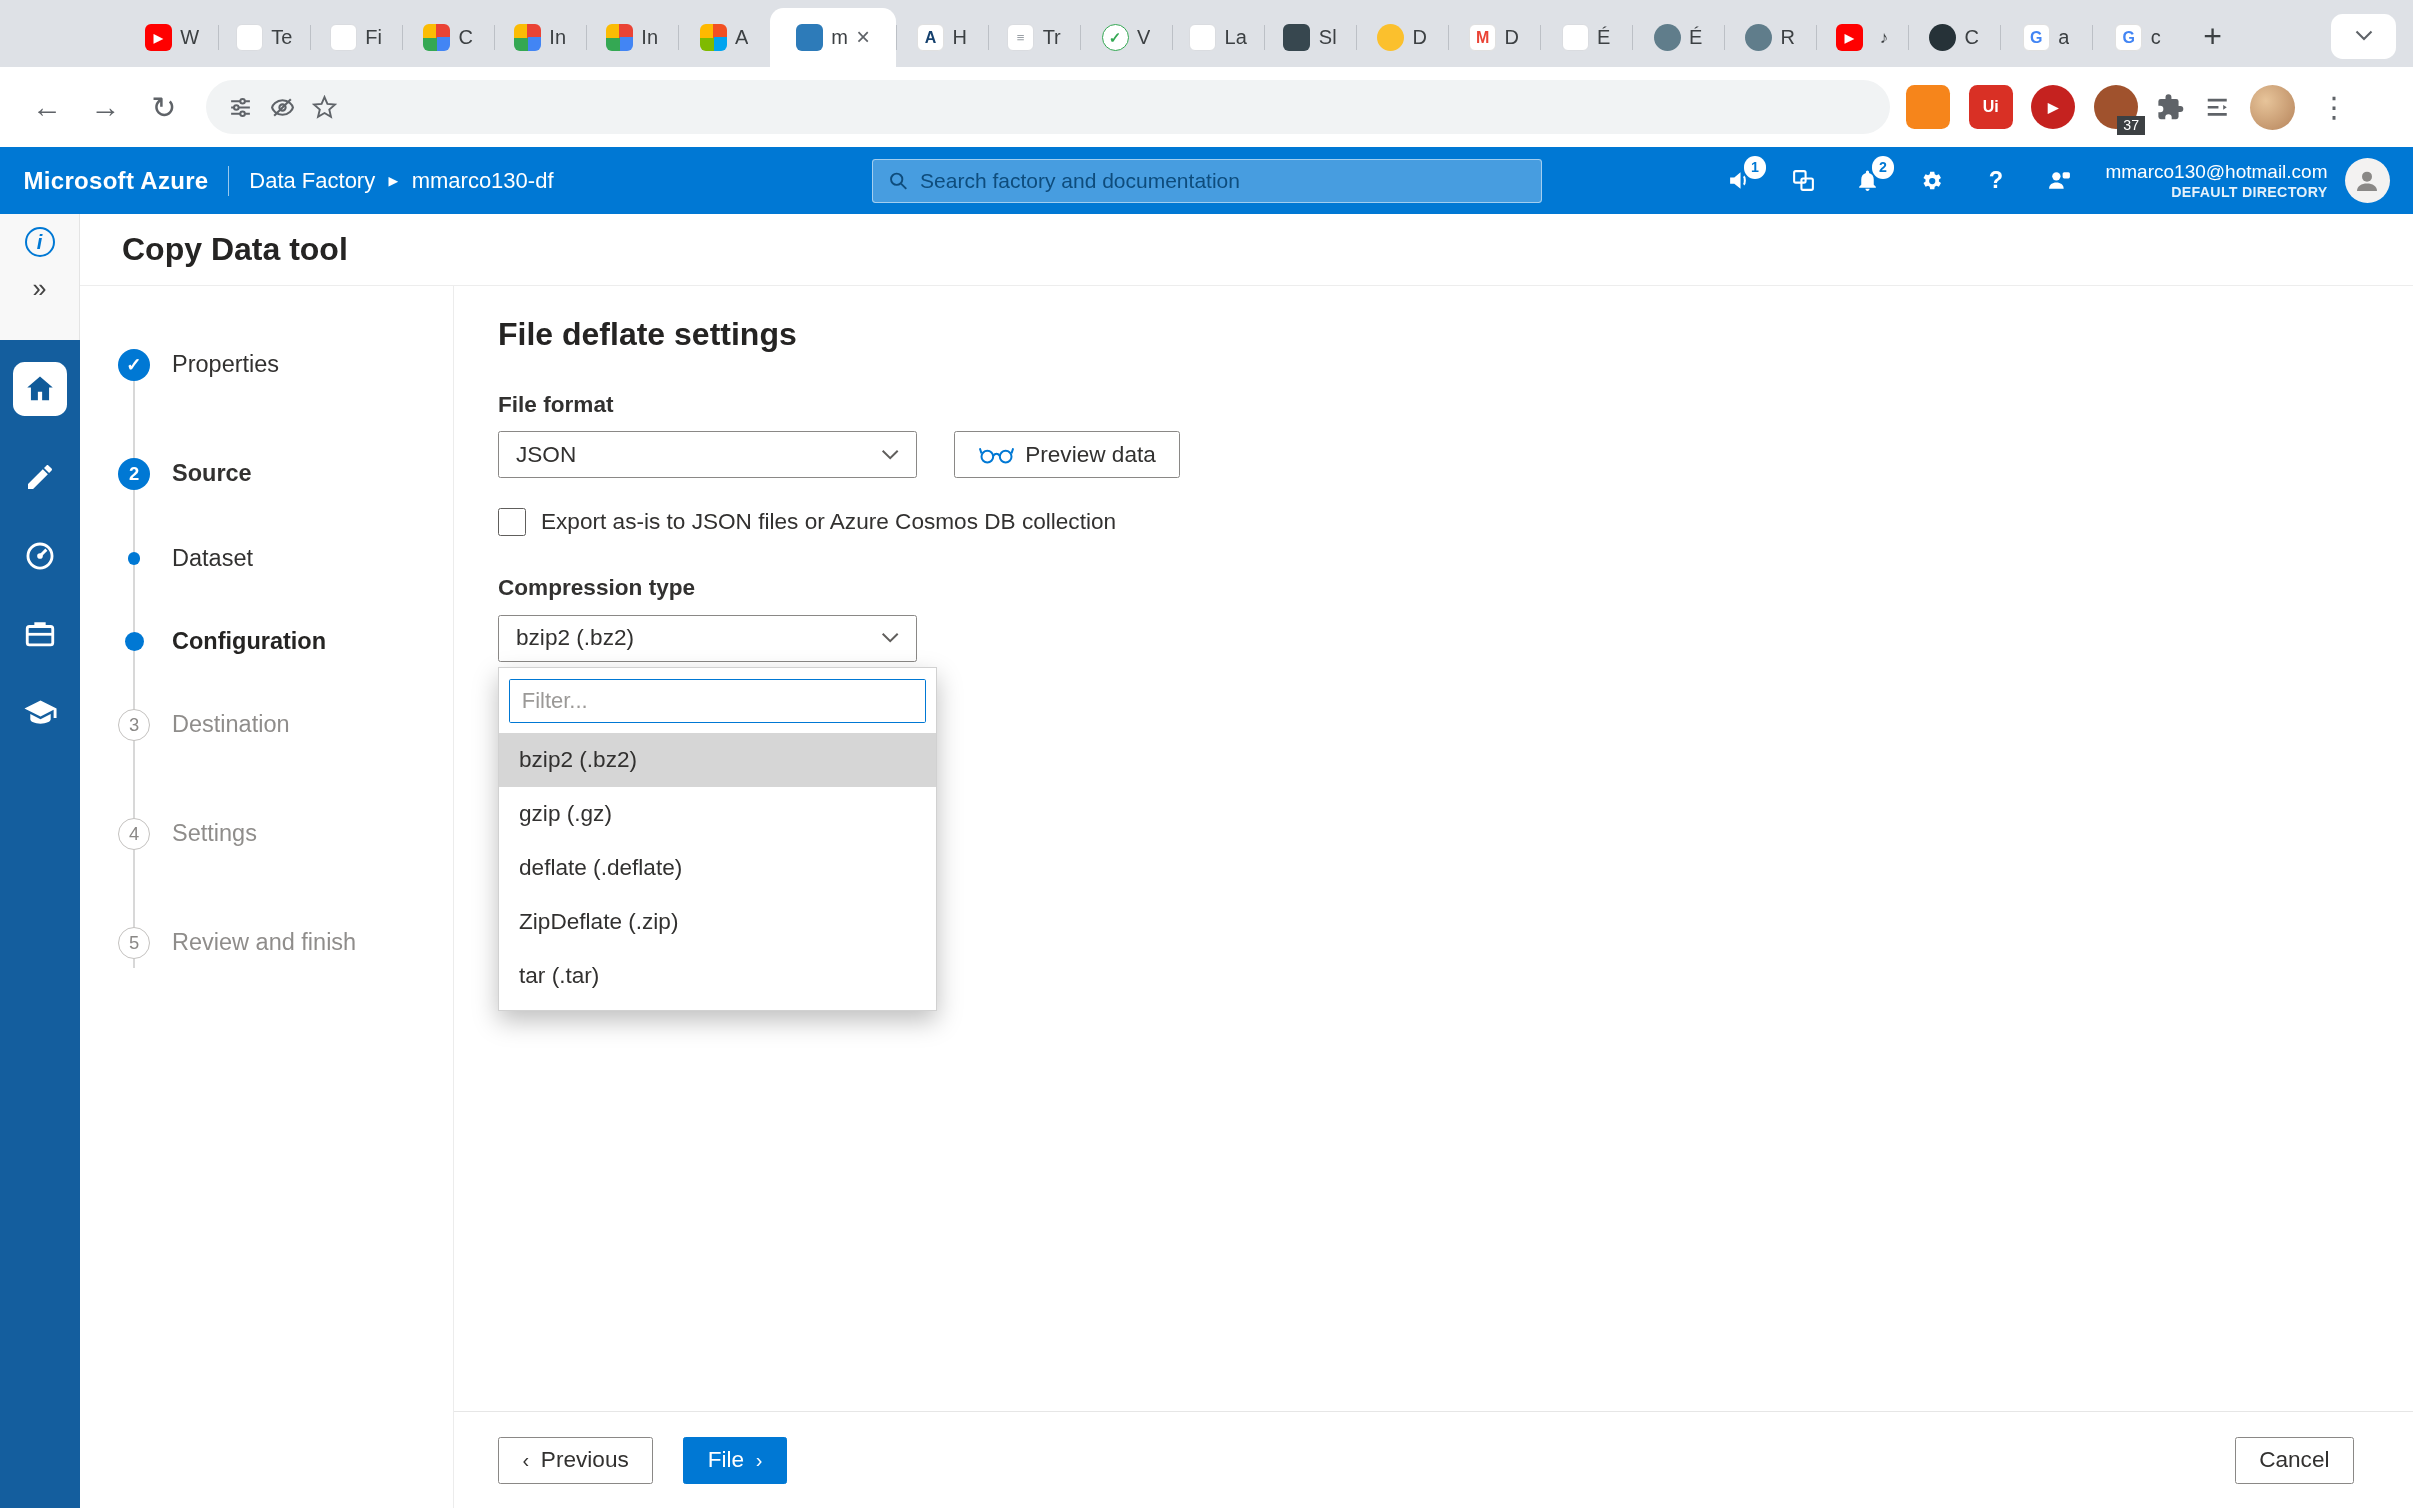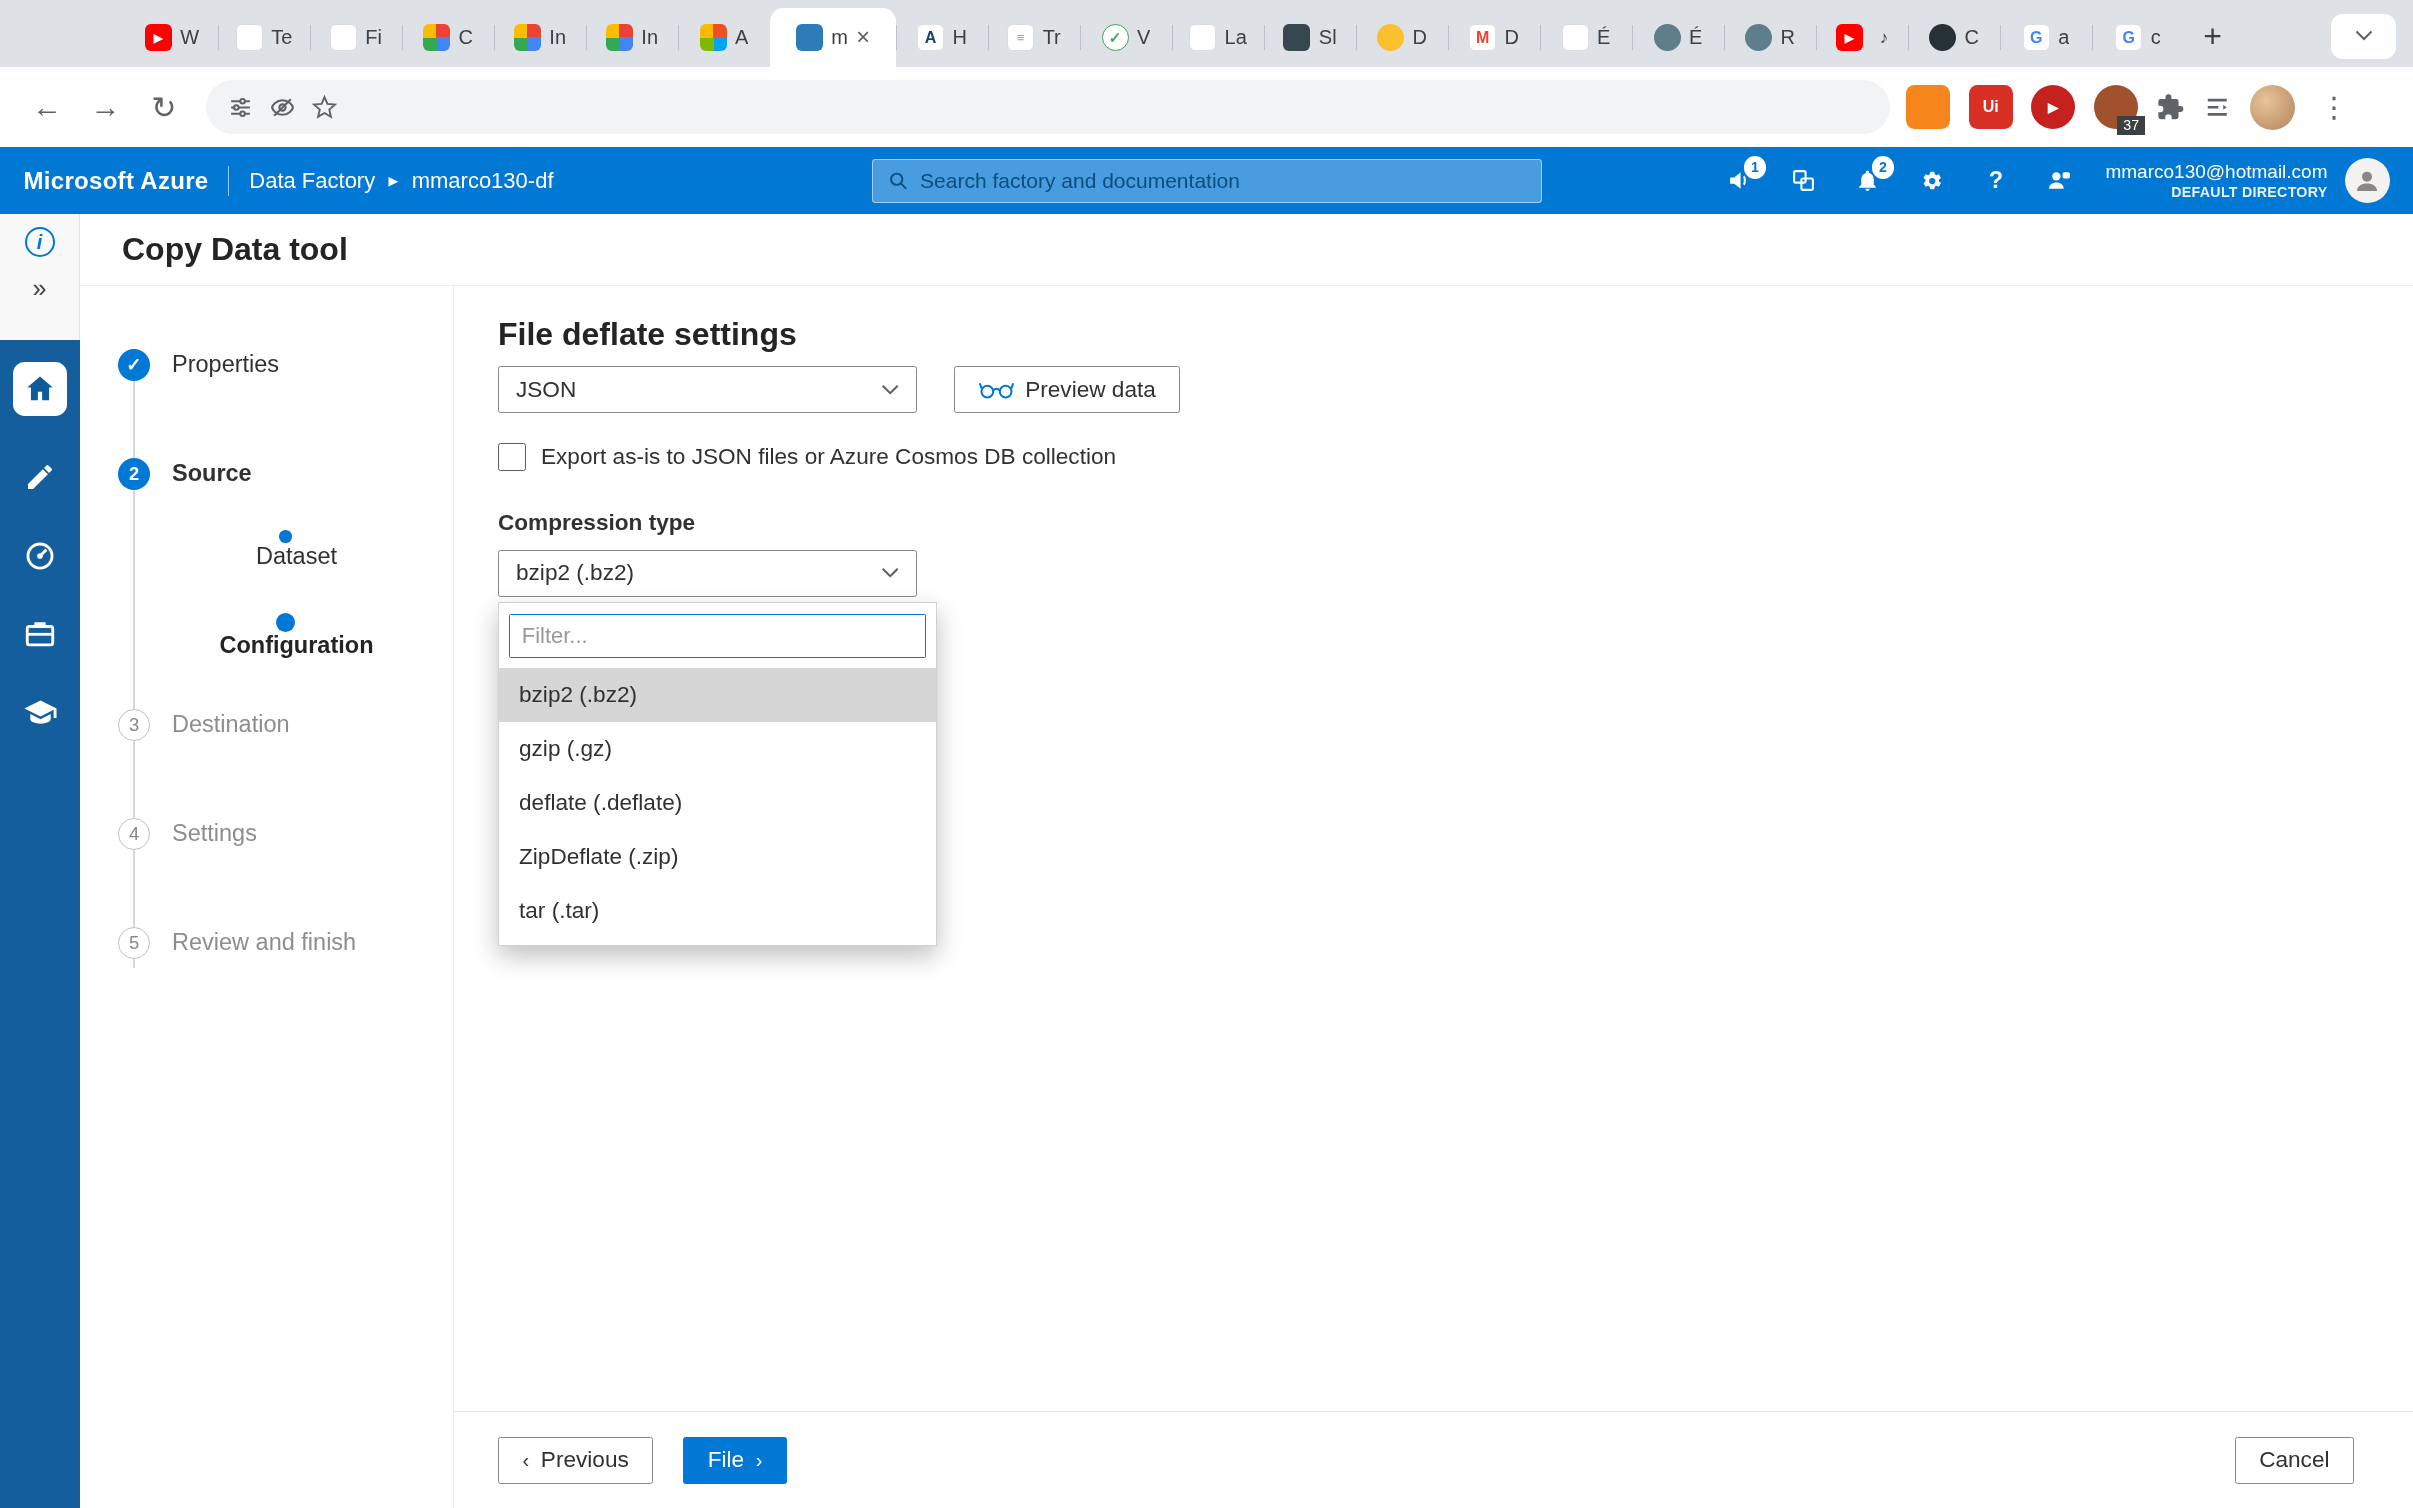--- a/index.html
+++ b/index.html
@@ -92,21 +92,21 @@
   .content { flex:1; display:flex; flex-direction:column; background:#fff; min-width:0; }
   .page-header { height:72px; flex:none; display:flex; align-items:center; padding-left:42px; border-bottom:0.8px solid #ededed; }
   .page-title { font-size:32px; font-weight:bold; color:#252423; }
   .body { flex:1; display:flex; min-height:0; }
 
   
   .wizard { width:374px; flex:none; border-right:0.8px solid #ececec; position:relative; padding-top:50px; }
   .wizard-line { position:absolute; left:53px; top:79px; width:1.7px; height:603px; background:#d8d8d8; }
   .w-row { display:flex; align-items:center; height:57px; margin-bottom:52px; padding-left:38px; position:relative; }
   .w-row.pre-sub { margin-bottom:28px; }
-  .w-row.sub { margin-bottom:26px;flex-direction:column; }
+  .w-row.sub { margin-bottom:26px; }
   .marker { width:32px; height:32px; border-radius:50%; display:flex; align-items:center; justify-content:center;
             font-size:18.4px; flex:none; background:#fff; z-index:1; }
   .marker.done, .marker.active { background:#0078d4; color:#fff; font-weight:bold; }
   .marker.todo { border:1.7px solid #c4c2c0; color:#8a8886; }
   .sub-slot { width:32px; display:flex; justify-content:center; flex:none; z-index:1; }
   .dot { border-radius:50%; background:#0078d4; }
   .dot.small { width:12.6px; height:12.6px; }
   .dot.large { width:19px; height:19px; }
   .w-label { margin-left:22px; font-size:23.5px; color:#323130; }
   .w-label.active { font-weight:bold; }
@@ -455,20 +455,21 @@
     <span class="marker todo">5</span>
 
     <span class="w-label todo">Review and finish</span>
   </div>
           </div>
       </div>
 
       <div class="main">
         <h1 class="h-settings">File deflate settings</h1>
 
+        <div class="field-label">File format</div>
         <div class="format-row">
           <div class="select">
             <span>JSON</span>
             <svg width="18.4" height="11.7" viewBox="0 0 22 14">
                 <path d="M2 2l9 9 9-9" stroke="#605e5c" stroke-width="2.4" fill="none"></path>
               </svg>
           </div>
           <div class="btn secondary">
             <svg width="35" height="20" viewBox="0 0 42 24">
               <circle cx="10" cy="14" r="7" fill="none" stroke="#0078d4" stroke-width="2.4"></circle>

